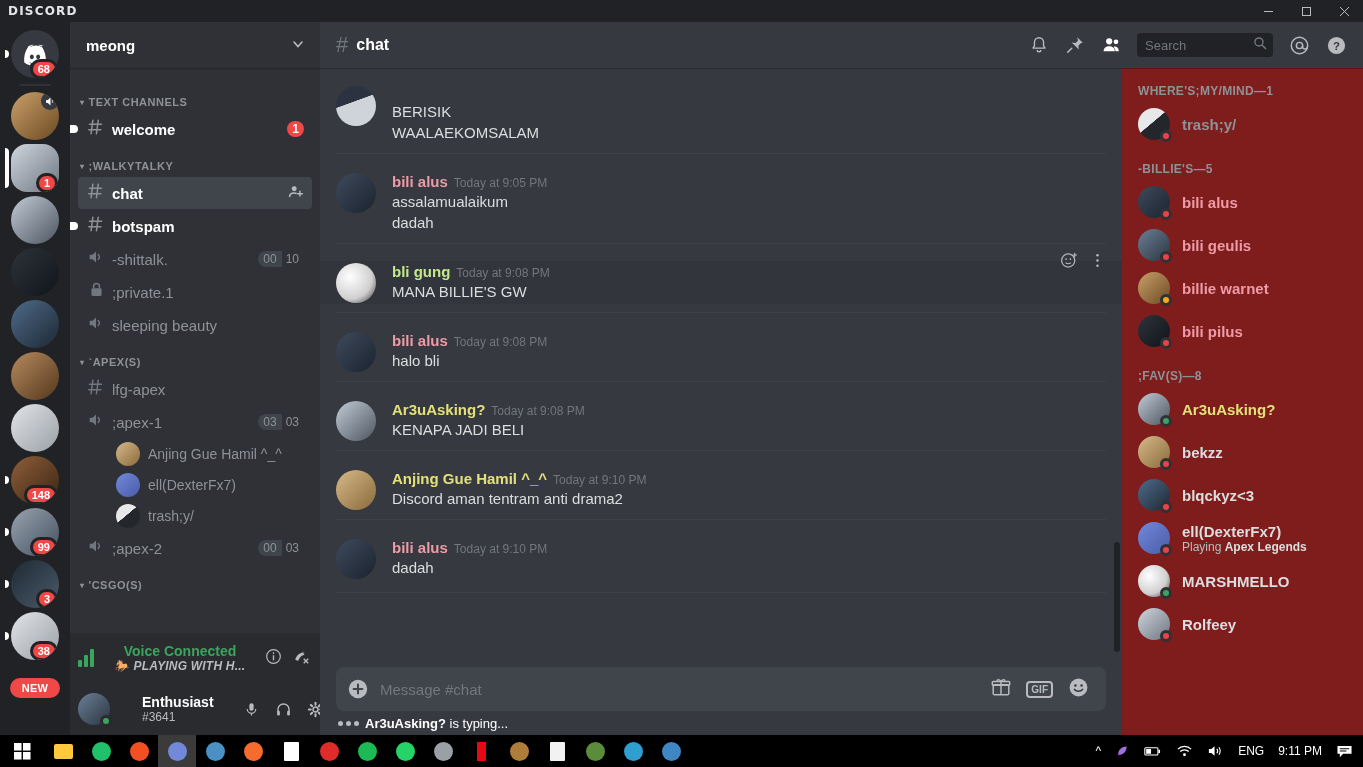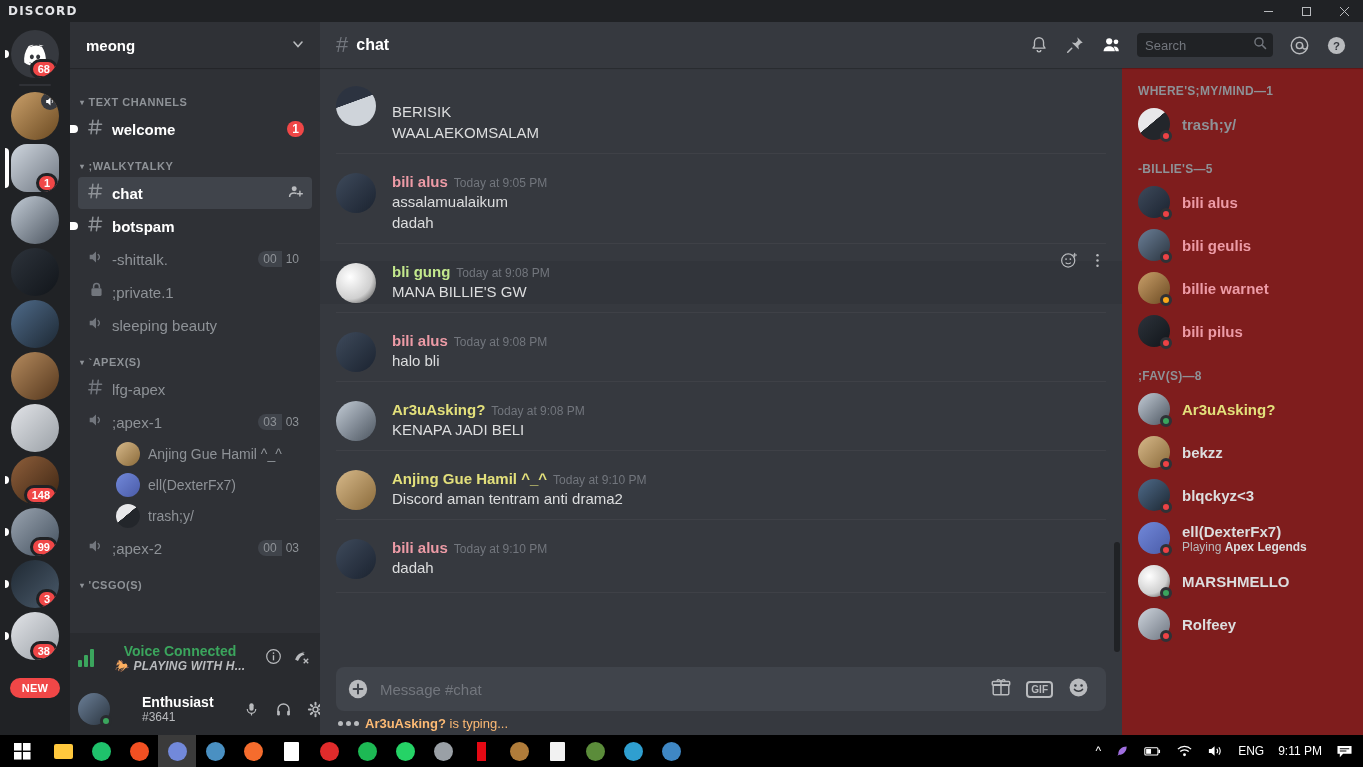--- a/index.html
+++ b/index.html
@@ -218,21 +218,21 @@
     color: #dcddde; font-size: 15px; font-family: "Liberation Sans", sans-serif;
   }
   .msgbox input::placeholder { color: #72767d; }
   .msgbox .right { display: flex; align-items: center; gap: 14px; color: #b9bbbe; }
   .gifbtn {
     border: 2px solid #b9bbbe; border-radius: 4px; font-size: 10px;
     font-weight: bold; padding: 0px 3px; color: #b9bbbe; line-height: 13px;
   }
   .typing {
     height: 24px; display: flex; align-items: center; gap: 6px;
-    color: #fdba74; font-size: 13px; padding-left: 2px;
+    color: #ffffff; font-size: 13px; padding-left: 2px;
   }
   .tdots { display: flex; gap: 3px; }
   .tdots i { width: 5px; height: 5px; border-radius: 50%; background: #b9bbbe; display: block;}
 
   .scrollbar {
     position: absolute; right: 243px; top: 520px; width: 6px; height: 110px;
     background: #202225; border-radius: 4px;
   }
 
   

